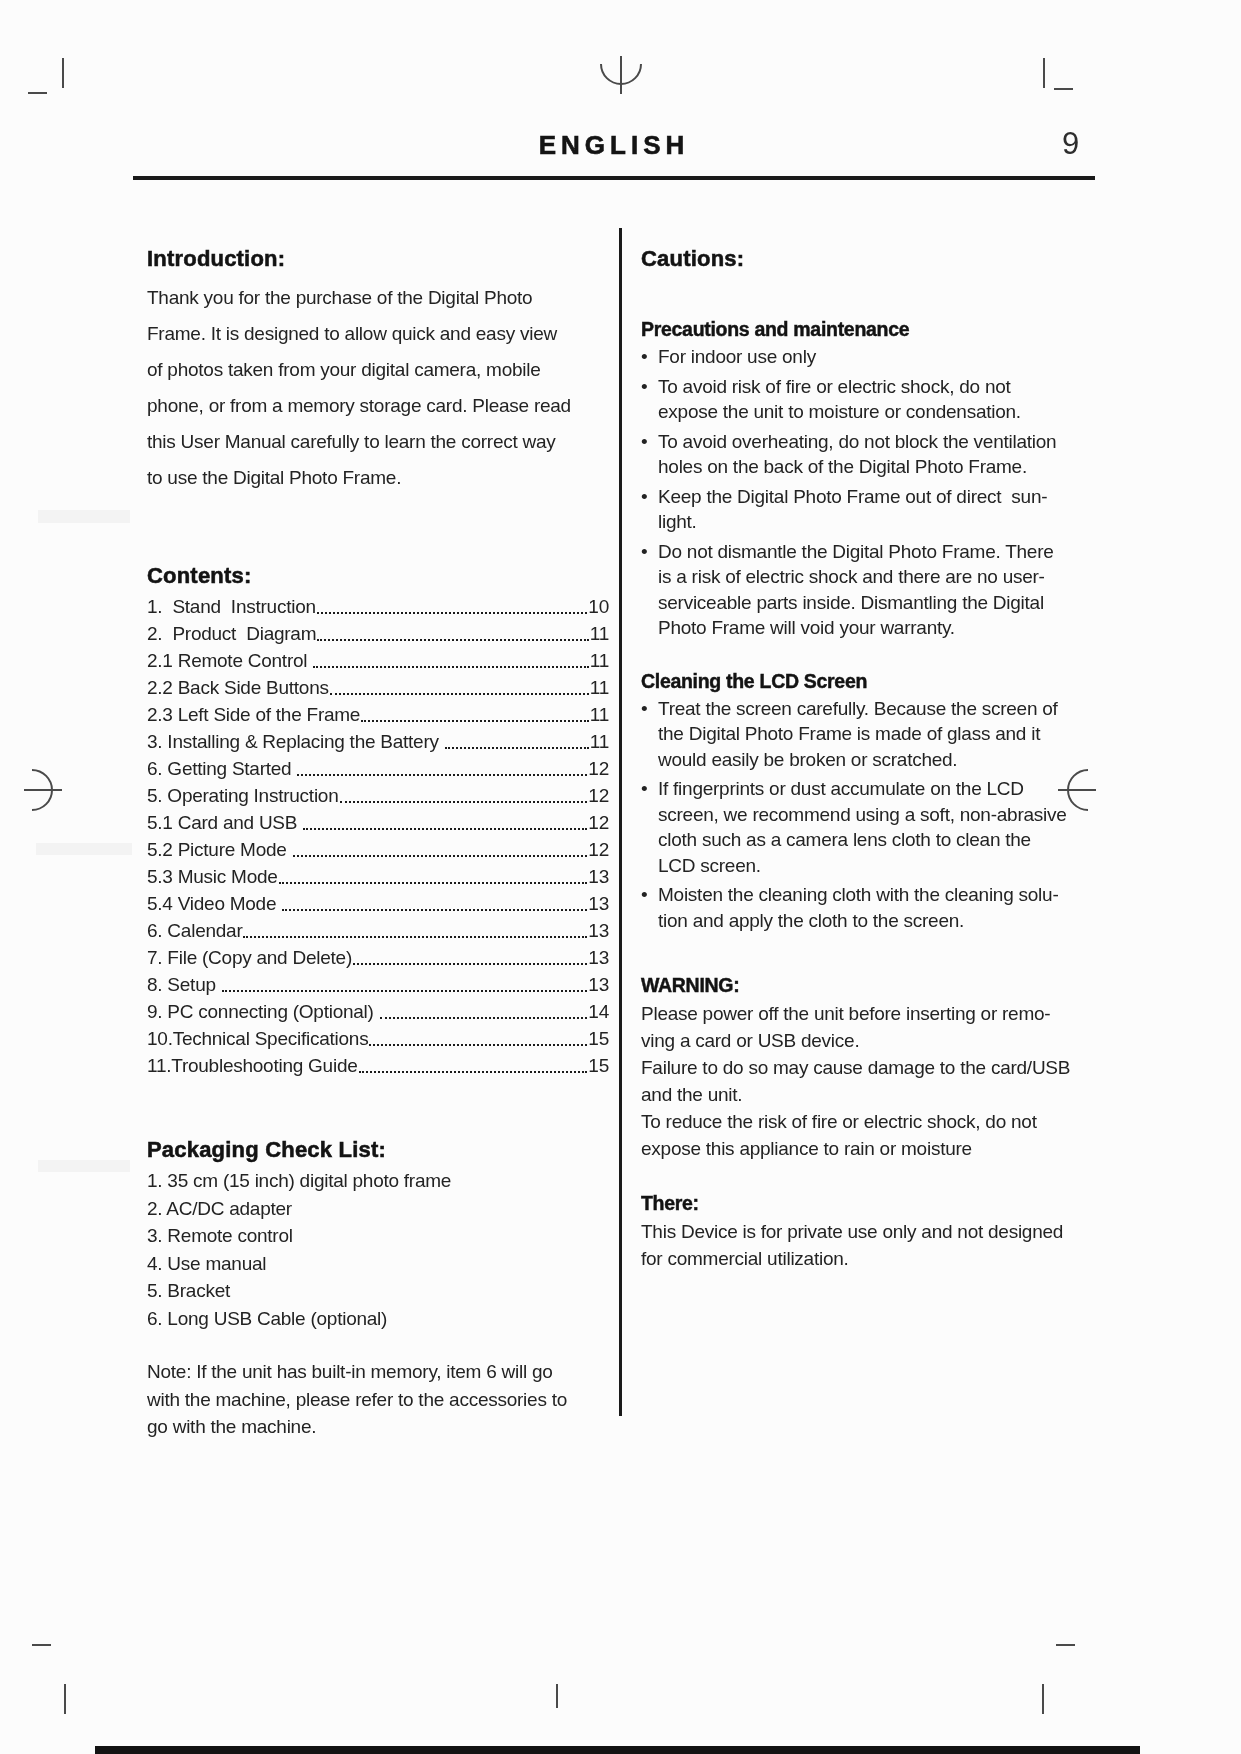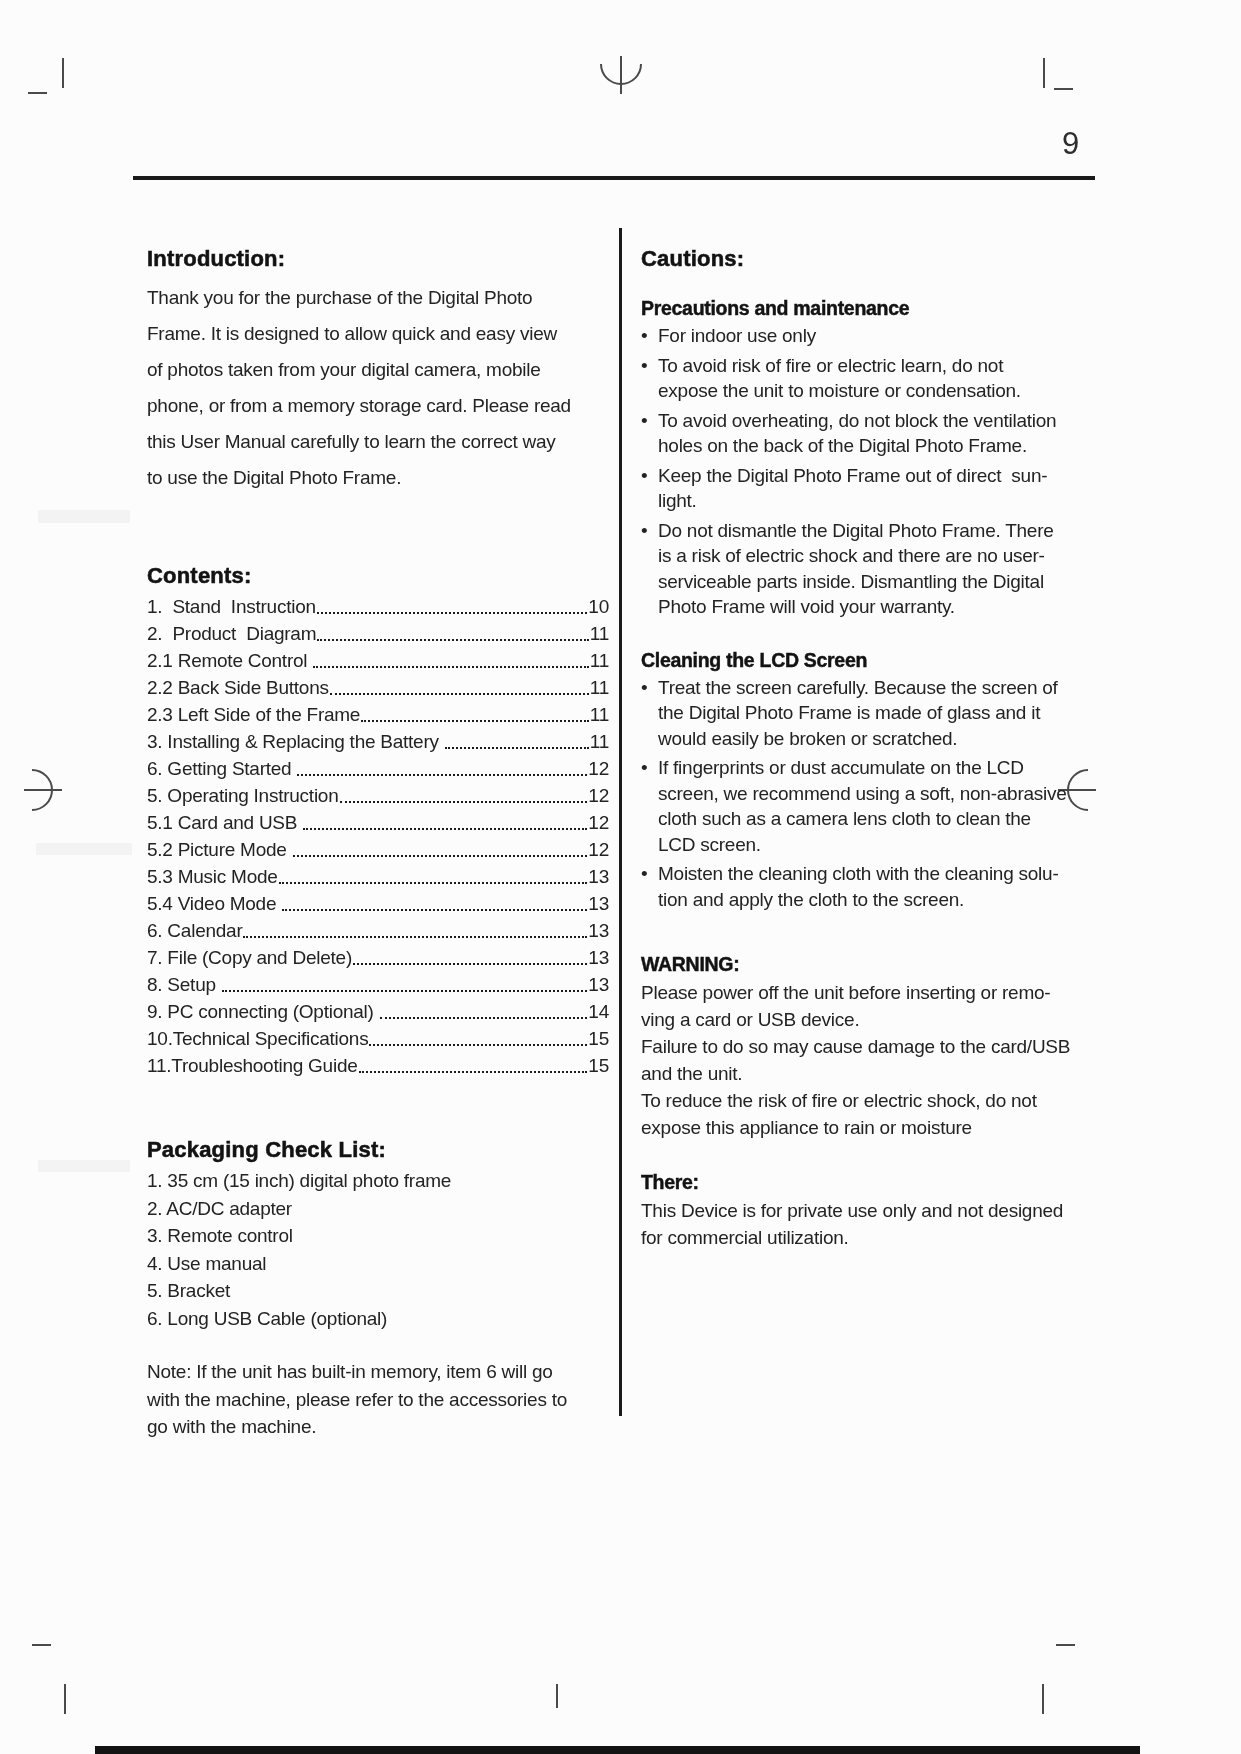--- a/index.html
+++ b/index.html
@@ -36,21 +36,21 @@
     -webkit-text-stroke:.45px #131313; letter-spacing:-0.3px;
     line-height:24px; margin:0 0 3px 0;
   }
   .body { white-space:pre; line-height:36px; }
   .lh27  { line-height:27px; }
   .lh275 { line-height:27.5px; }
   
   .mt-contents    { margin-top:67px; margin-bottom:2px; }
   .mt-packaging   { margin-top:60px; margin-bottom:4px; }
   .mt-note-left   { margin-top:26px; }
-  .mt-precautions { margin-top:24px; }
+  .mt-precautions { margin-top:45px; }
   .mt-cleaning    { margin-top:28px; }
   .mt-warning     { margin-top:40px; }
   .mt-note-right  { margin-top:29px; }
   
   .toc-row { display:flex; align-items:flex-end; height:27px;text-align:right; }
   .toc-label { white-space:pre; }
   .toc-leader { flex:1; border-bottom:2.6px dotted #1b1b1b; margin:0 1px 4px 1px; }
   .toc-page { white-space:pre; }
   
   .bullet-item { display:flex; }
@@ -93,20 +93,21 @@
   <div class="mark mark-h" style="left:32px;top:1644px;"></div>
   <div class="mark mark-v" style="left:64px;top:1684px;"></div>
   <div class="mark mark-v" style="left:556px;top:1684px;height:24px;"></div>
   <div class="mark mark-h" style="left:1056px;top:1644px;"></div>
   <div class="mark mark-v" style="left:1042px;top:1684px;"></div>
 
   <div class="artifact" style="left:38px;top:510px;width:92px;height:13px;"></div>
   <div class="artifact" style="left:36px;top:843px;width:96px;height:12px;"></div>
   <div class="artifact" style="left:38px;top:1160px;width:92px;height:12px;"></div>
 
+  <div class="lang-title">ENGLISH</div>
   <div class="page-num">9</div>
   <div class="header-rule"></div>
 
   <div class="divider"></div>
 
   <section class="col col-left">
     <h2>Introduction:</h2>
     <div class="body">Thank you for the purchase of the Digital Photo
 Frame. It is designed to allow quick and easy view
 of photos taken from your digital camera, mobile
@@ -225,21 +226,21 @@
     <h2>Cautions:</h2>
 
     <h3 class="mt-precautions">Precautions and maintenance</h3>
     <div class="bullets">
         <div class="bullet-item">
           <span class="bullet-dot">•</span>
           <span class="bullet-text">For indoor use only</span>
         </div>
         <div class="bullet-item">
           <span class="bullet-dot">•</span>
-          <span class="bullet-text">To avoid risk of fire or electric learn, do not
+          <span class="bullet-text">To avoid risk of fire or electric shock, do not
 expose the unit to moisture or condensation.</span>
         </div>
         <div class="bullet-item">
           <span class="bullet-dot">•</span>
           <span class="bullet-text">To avoid overheating, do not block the ventilation
 holes on the back of the Digital Photo Frame.</span>
         </div>
         <div class="bullet-item">
           <span class="bullet-dot">•</span>
           <span class="bullet-text">Keep the Digital Photo Frame out of direct  sun-

